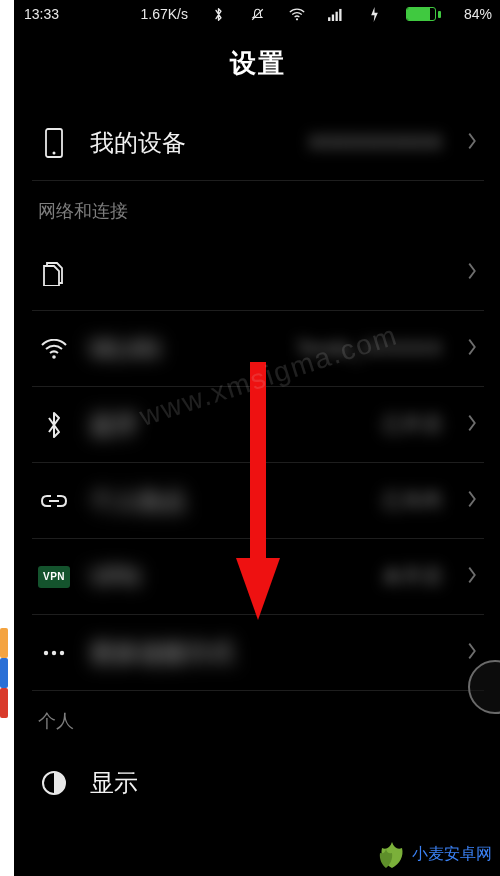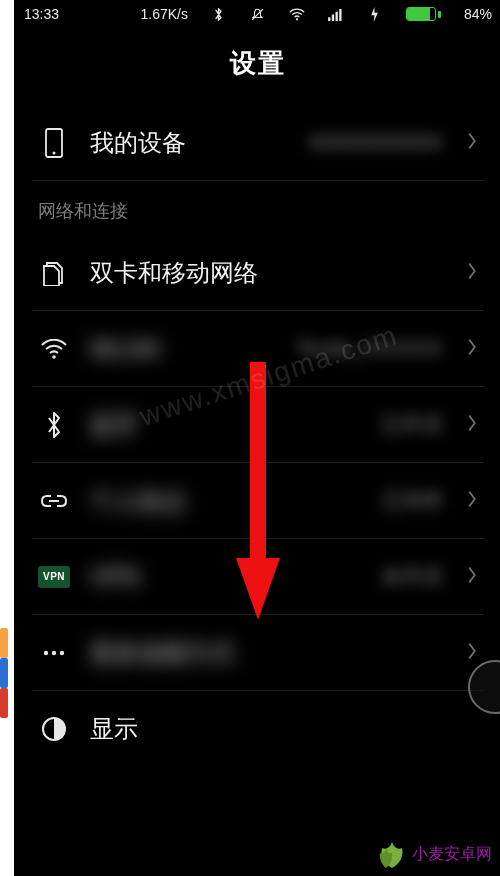--- a/index.html
+++ b/index.html
@@ -71,21 +71,21 @@
     border:2px solid #6a6a6a; border-radius:50%; background:rgba(20,20,20,.6);
   }
 
   
   .wm-diag {
     position:absolute; left:120px; top:360px; font-size:28px; color:rgba(230,230,230,.14);
     transform:rotate(-18deg); letter-spacing:2px; white-space:nowrap; pointer-events:none;
   }
   .wm-corner {
     position:absolute; right:8px; bottom:6px; display:flex; align-items:center; gap:4px;
-    color:#a21caf; font-size:16px; pointer-events:none;
+    color:#3b82f6; font-size:16px; pointer-events:none;
   }
   .leaf { color:#6aa62b; }
 </style>
 </head>
 <body>
 
 <div class="phone">
 
   <div class="status">
     <span>13:33</span>
@@ -155,21 +155,20 @@
 
     <div class="section-label">网络和连接</div>
 
     <div class="row">
       <span class="icon-slot">
         <svg width="24" height="26" viewBox="0 0 24 26">
             <path d="M5 3 L15 3 L20 8 L20 23 L5 23 Z" stroke="#e8e8e8" stroke-width="1.8" fill="none"></path>
             <path d="M2 6 L12 6 L17 11 L17 26 L2 26 Z" stroke="#e8e8e8" stroke-width="1.8" fill="#000"></path>
           </svg>
       </span>
-      <span class="label">双卡和移动网络</span>
       <span class="value"></span>
       <span class="chev"><svg width="12" height="22" viewBox="0 0 12 24">
             <path d="M3 4 L9 12 L3 20" stroke="#6e6e6e" stroke-width="2" fill="none"></path>
           </svg></span>
     </div>
 
     <div class="row">
       <span class="icon-slot">
         <svg width="26" height="20" viewBox="0 0 26 20">
             <path d="M1 6 C8 -1 18 -1 25 6" stroke="#e8e8e8" stroke-width="2" fill="none"></path>
@@ -232,20 +231,21 @@
             <circle cx="20" cy="4" r="2.2" fill="#e8e8e8"></circle>
           </svg>
       </span>
       <span class="label blur-lbl">更多连接方式</span>
       <span class="value"></span>
       <span class="chev"><svg width="12" height="22" viewBox="0 0 12 24">
             <path d="M3 4 L9 12 L3 20" stroke="#6e6e6e" stroke-width="2" fill="none"></path>
           </svg></span>
     </div>
 
+    <div class="section-label">个人</div>
 
     <div class="row noborder">
       <span class="icon-slot">
         <svg width="26" height="26" viewBox="0 0 26 26">
             <circle cx="13" cy="13" r="11" stroke="#e8e8e8" stroke-width="2" fill="none"></circle>
             <path d="M13 2 A11 11 0 0 1 13 24 Z" fill="#e8e8e8"></path>
           </svg>
       </span>
       <span class="label">显示</span>
       <span class="value"></span>

